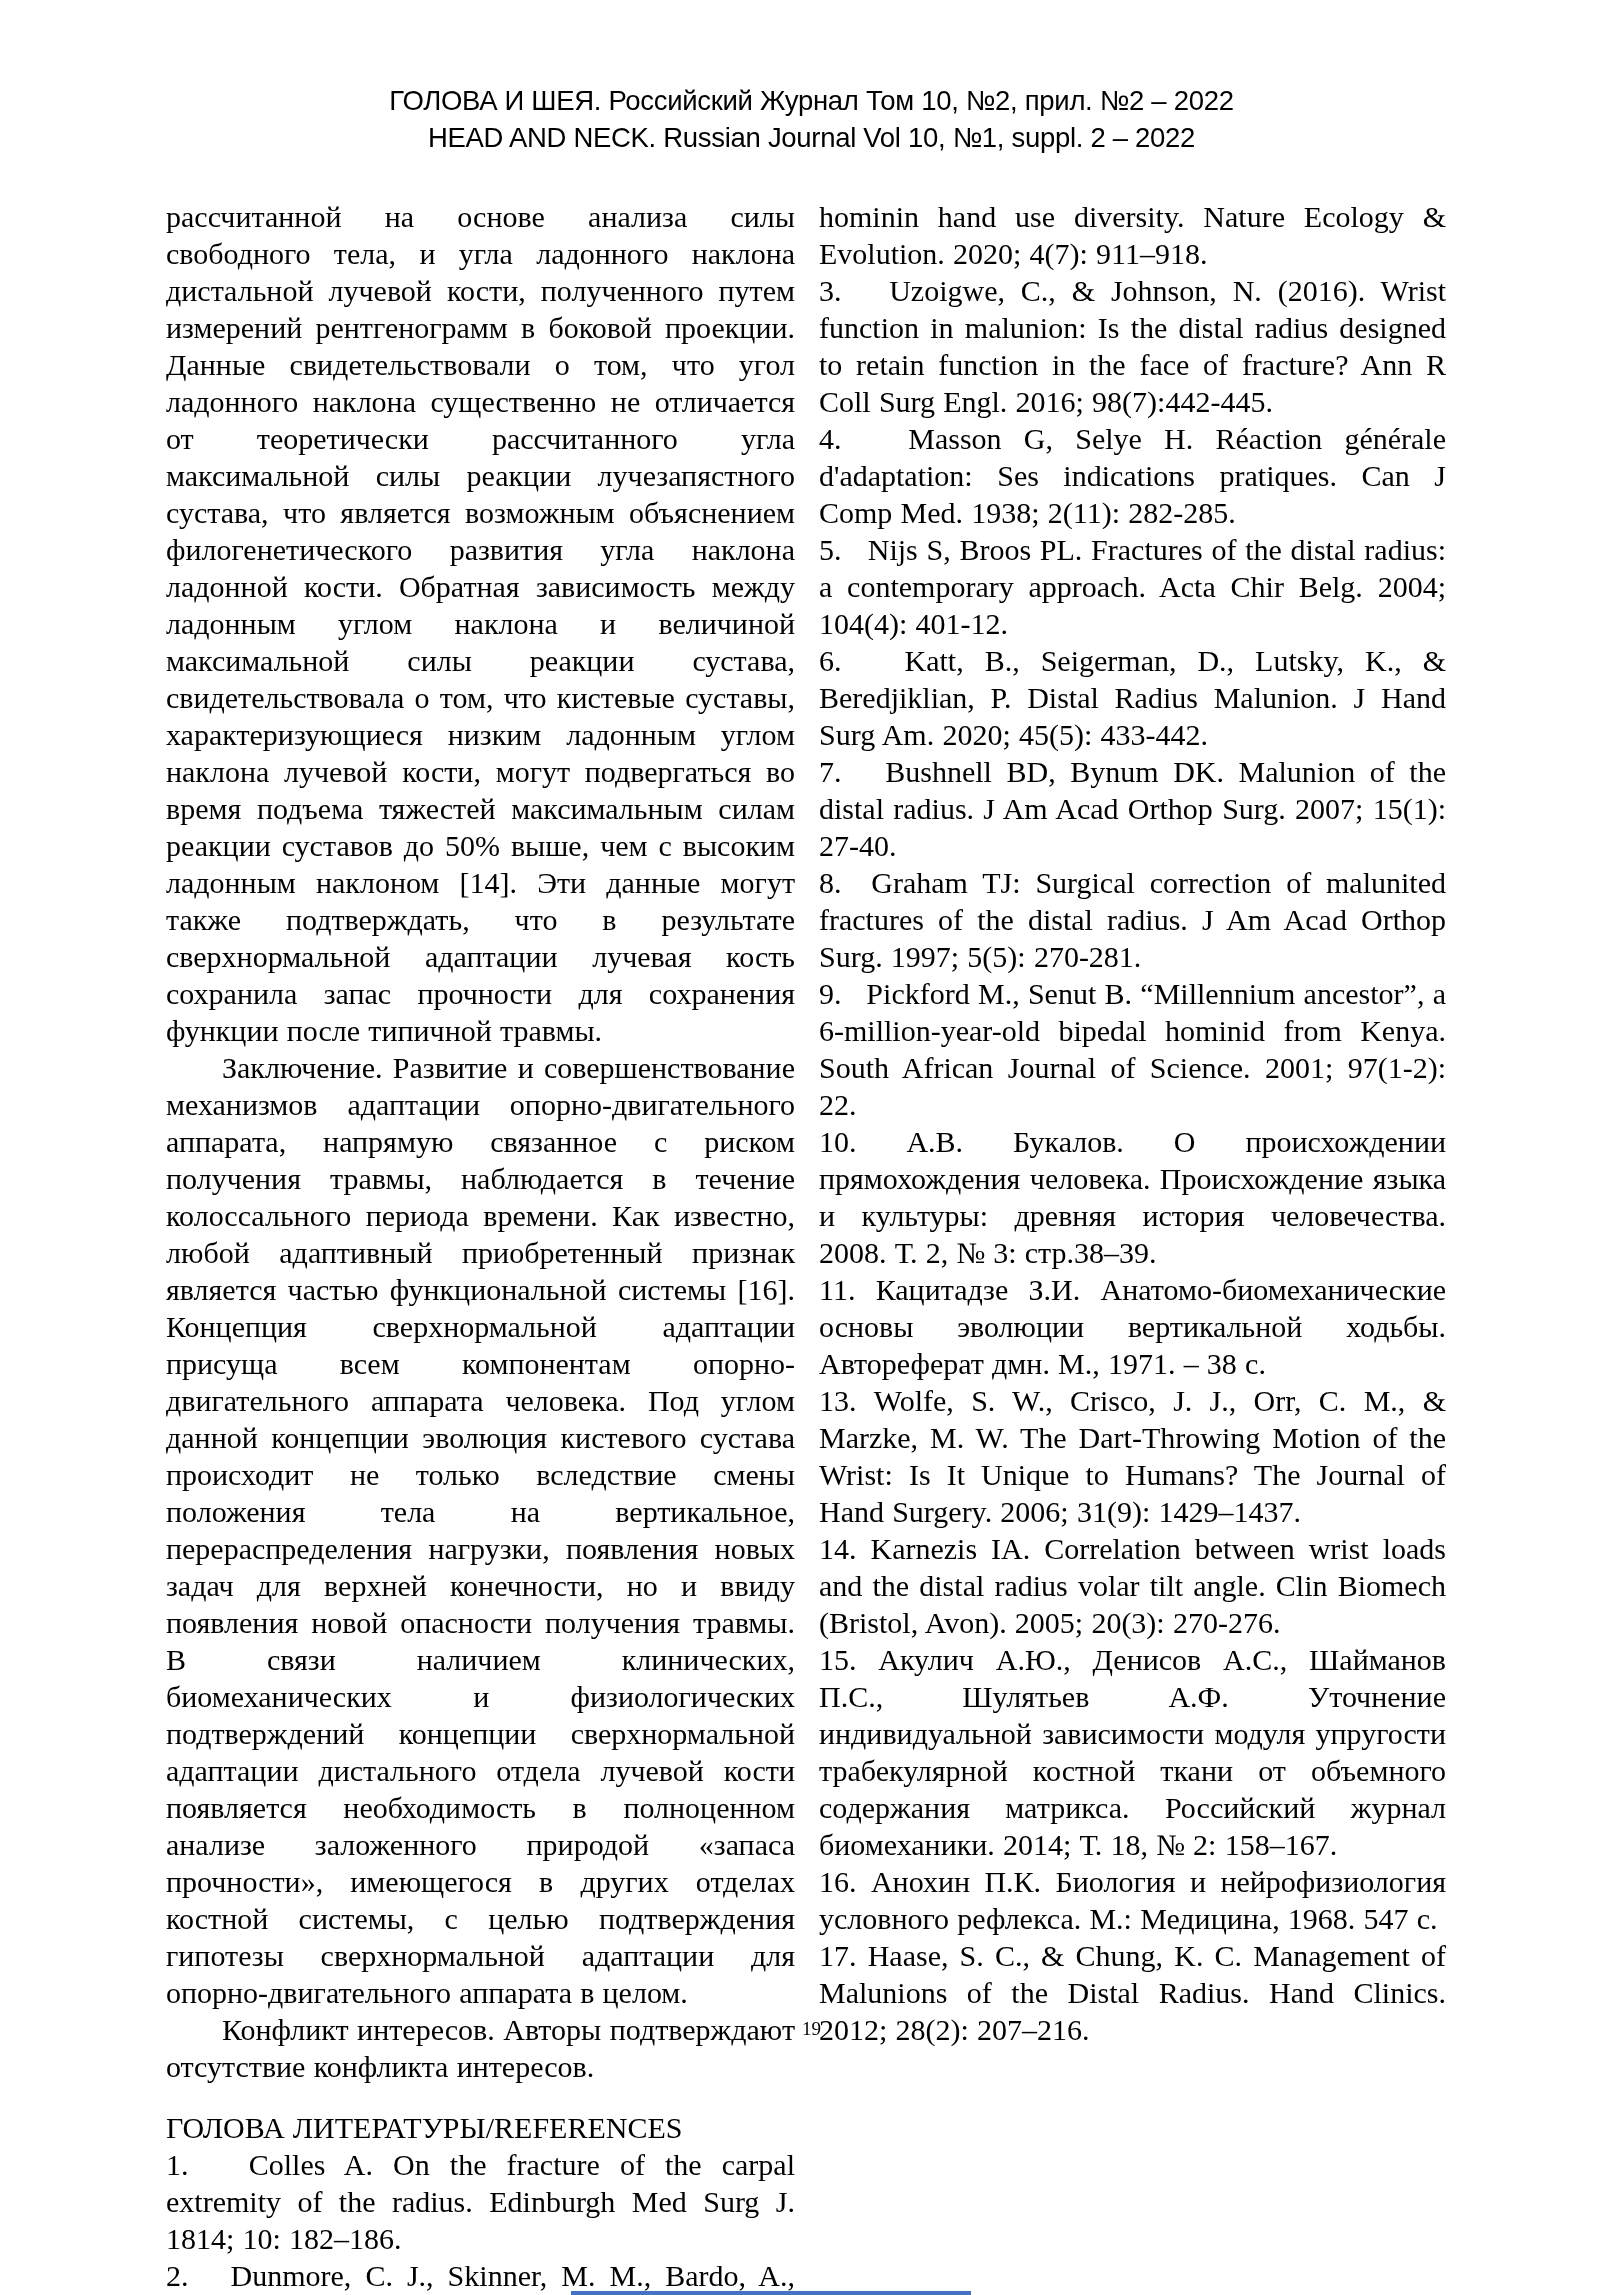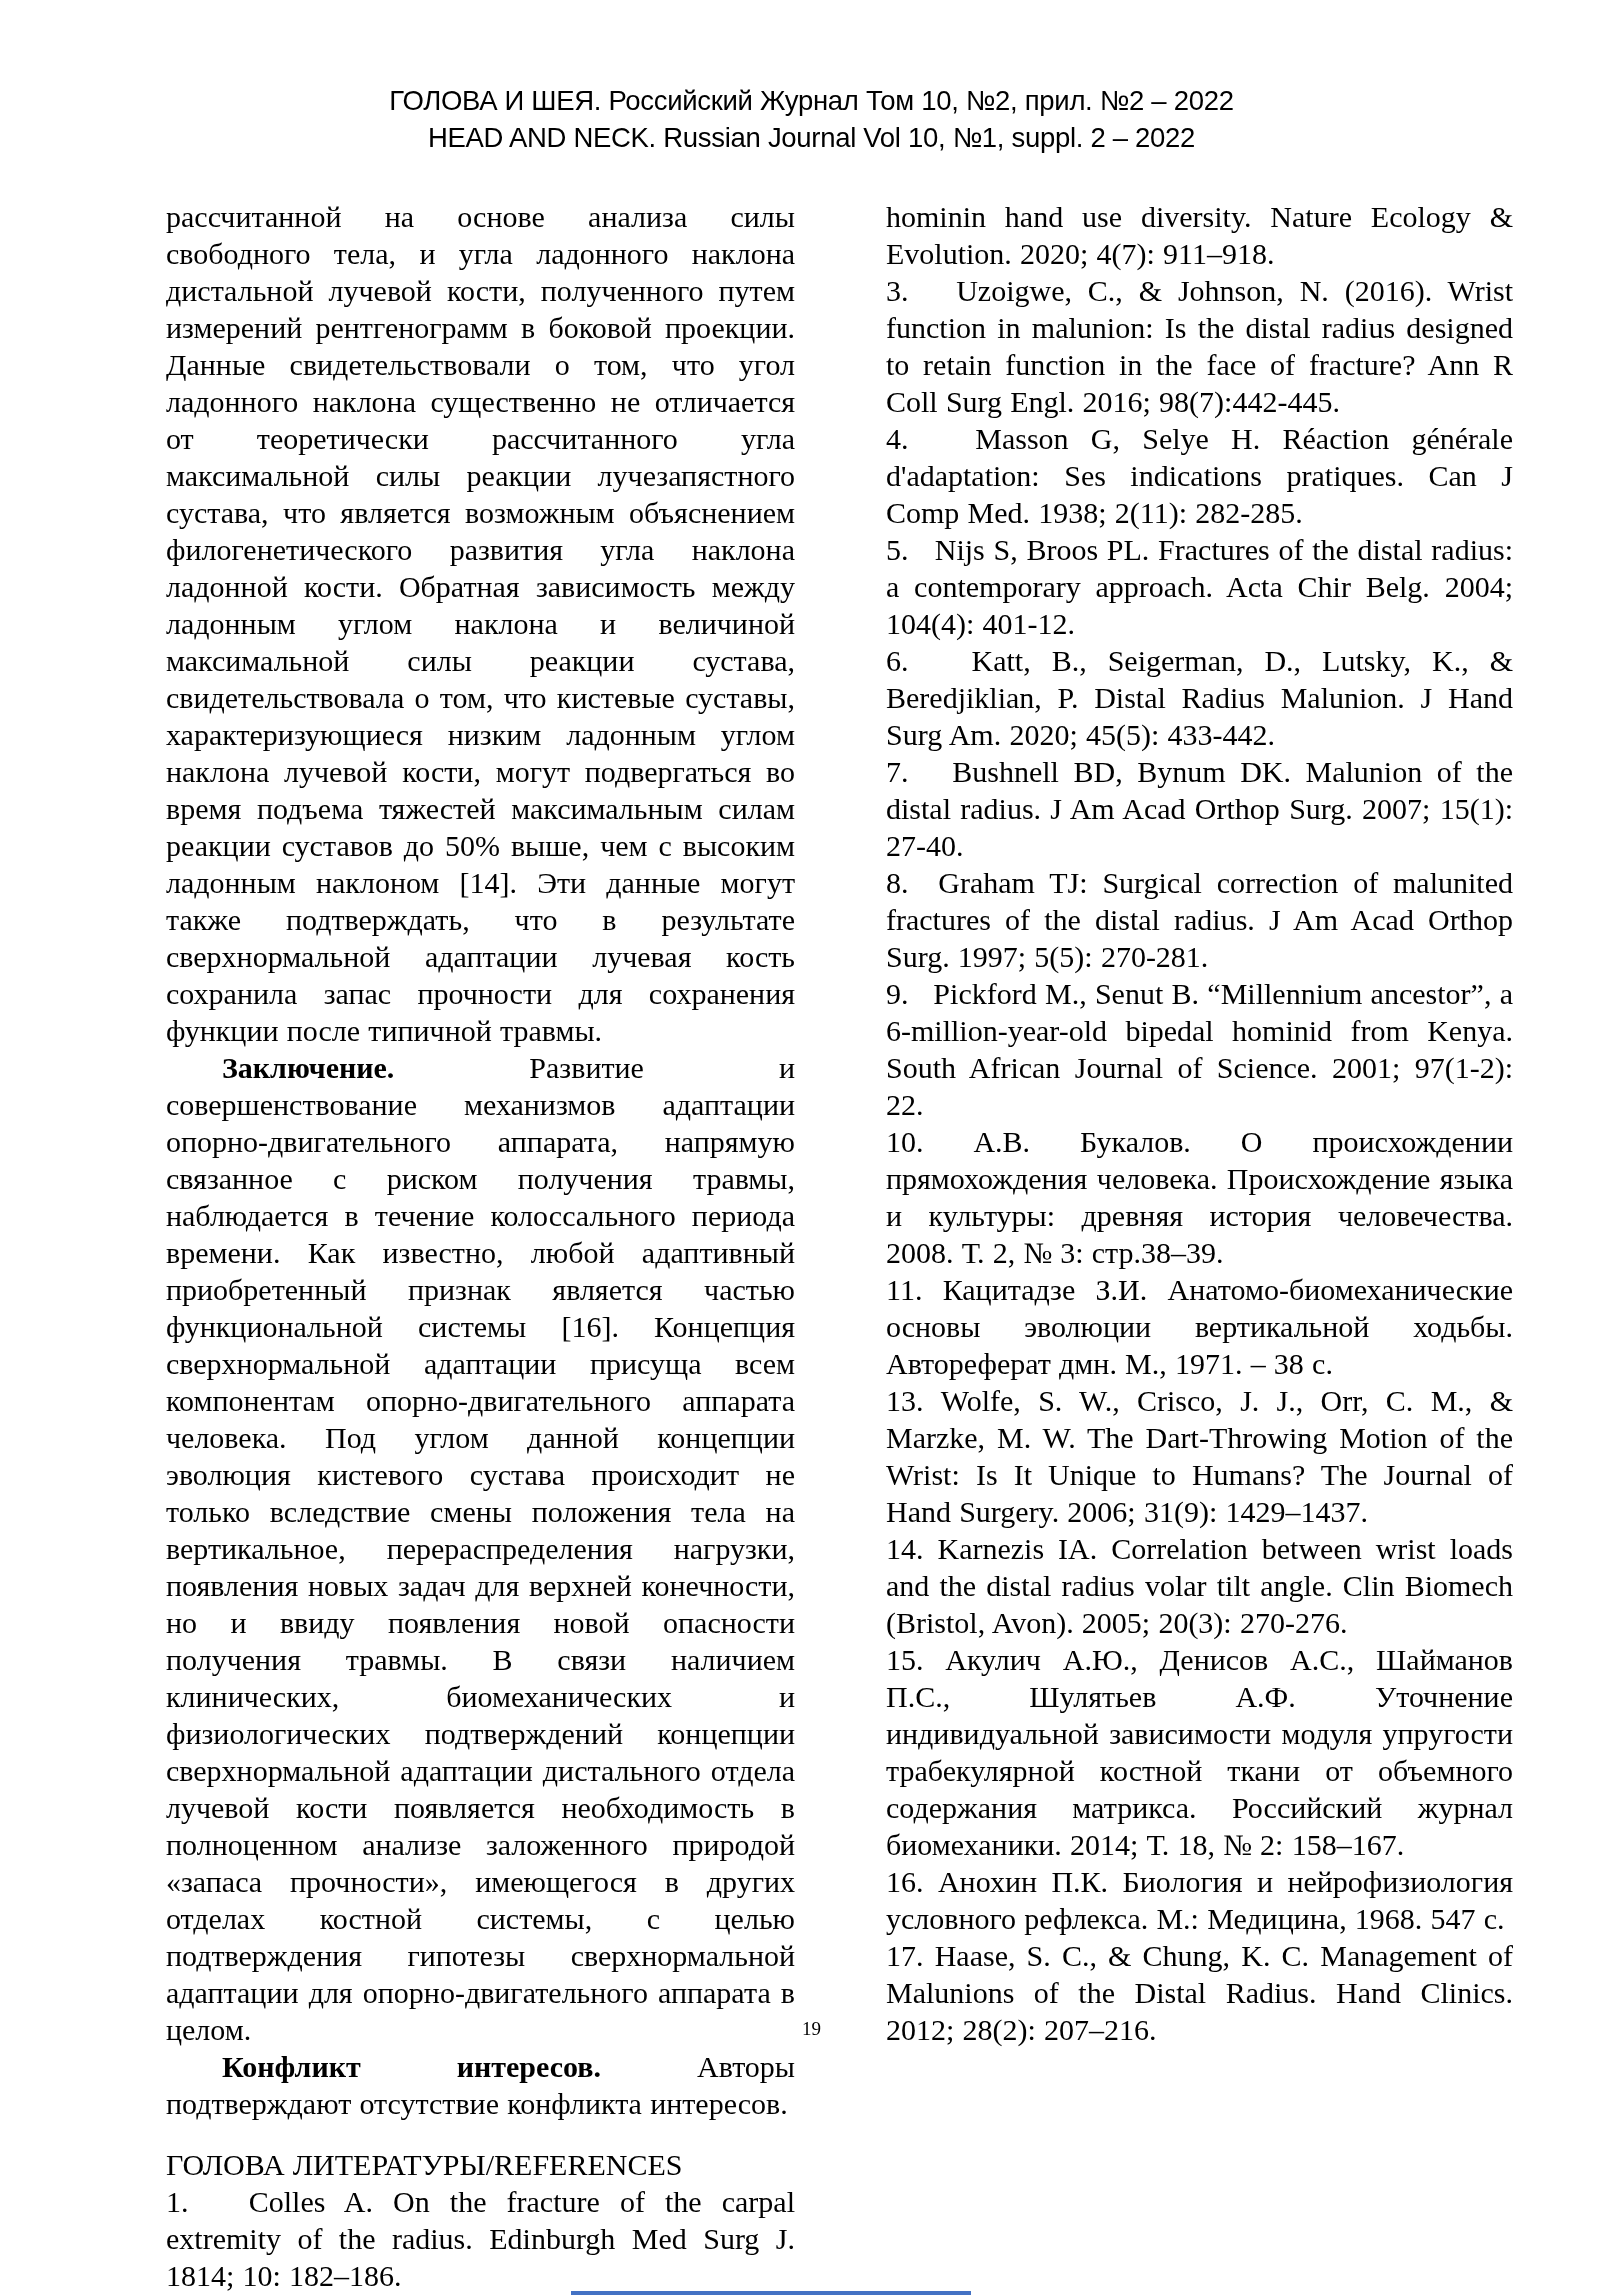--- a/index.html
+++ b/index.html
@@ -18,24 +18,24 @@
     font-size:27.5px; line-height:37px;
     letter-spacing:-0.3px;
   }
   .col {
     position:absolute; top:198px;
     font-size:30px; line-height:37px;
     text-align:justify;
     word-spacing:0.7px;
   }
   .col-left  { left:166px;  width:629px; }
-  .col-right { left:886px; width:627px; }
+  .col-right { left:819px; width:627px; }
   .para { text-indent:56px; margin:0; }
   .para.no-indent { text-indent:0; }
-  .lead { font-weight:bold; }
+  .lead { font-weight:normal; }
   .refs-heading { margin-top:23.6px; text-align:left; }
   .ref-item { text-align:justify; }
   .footer {
     position:absolute; top:2010px; left:0; width:100%;
     text-align:center; font-size:19px; line-height:37px;
   }
   .bottom-bar {
     position:absolute; left:571px; top:2291px;
     width:400px; height:4.6px;
   }

